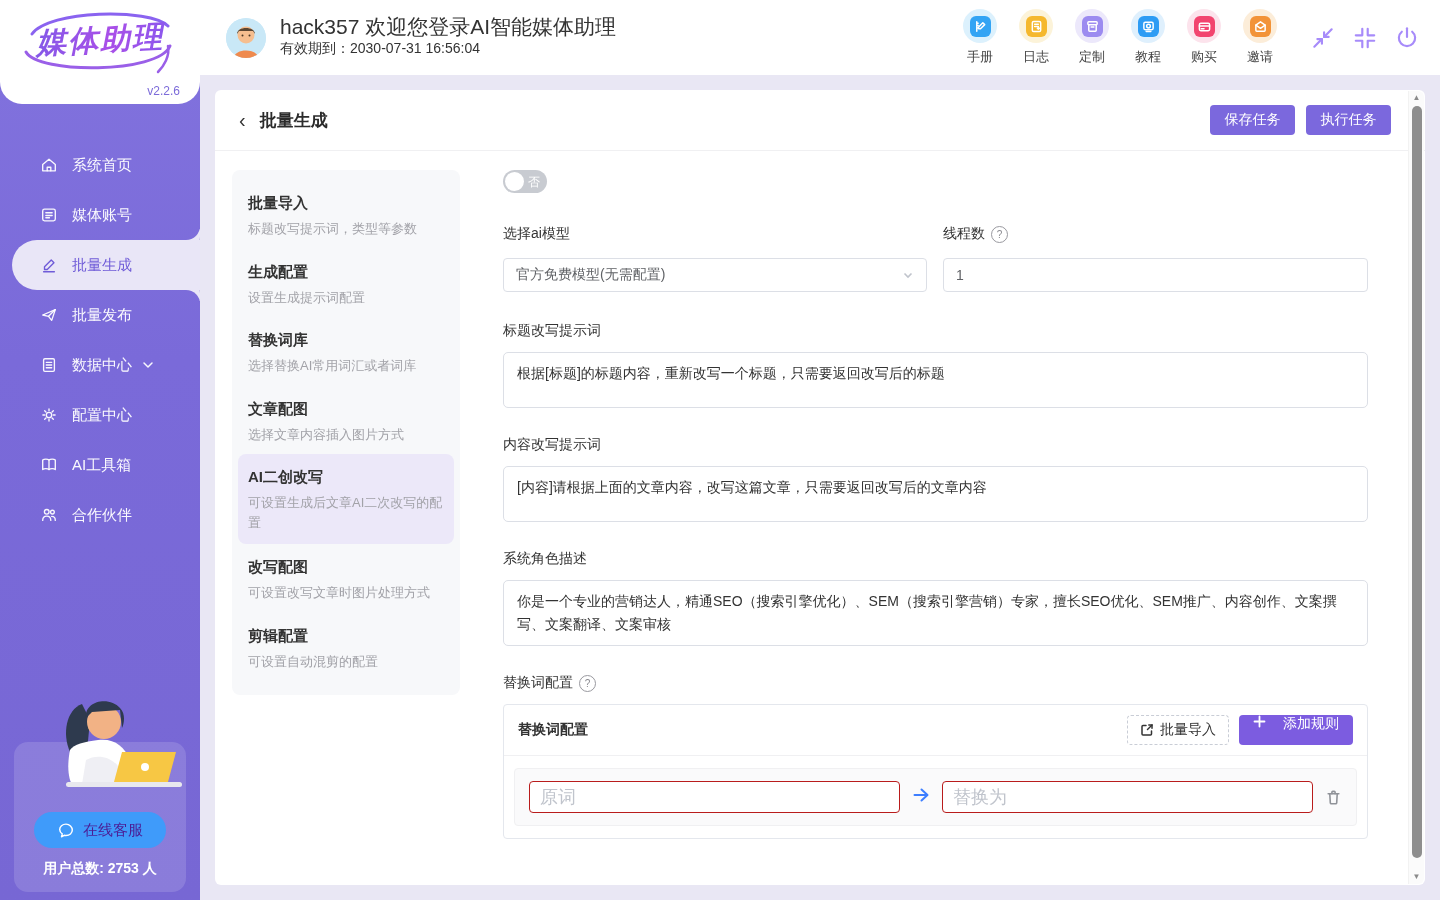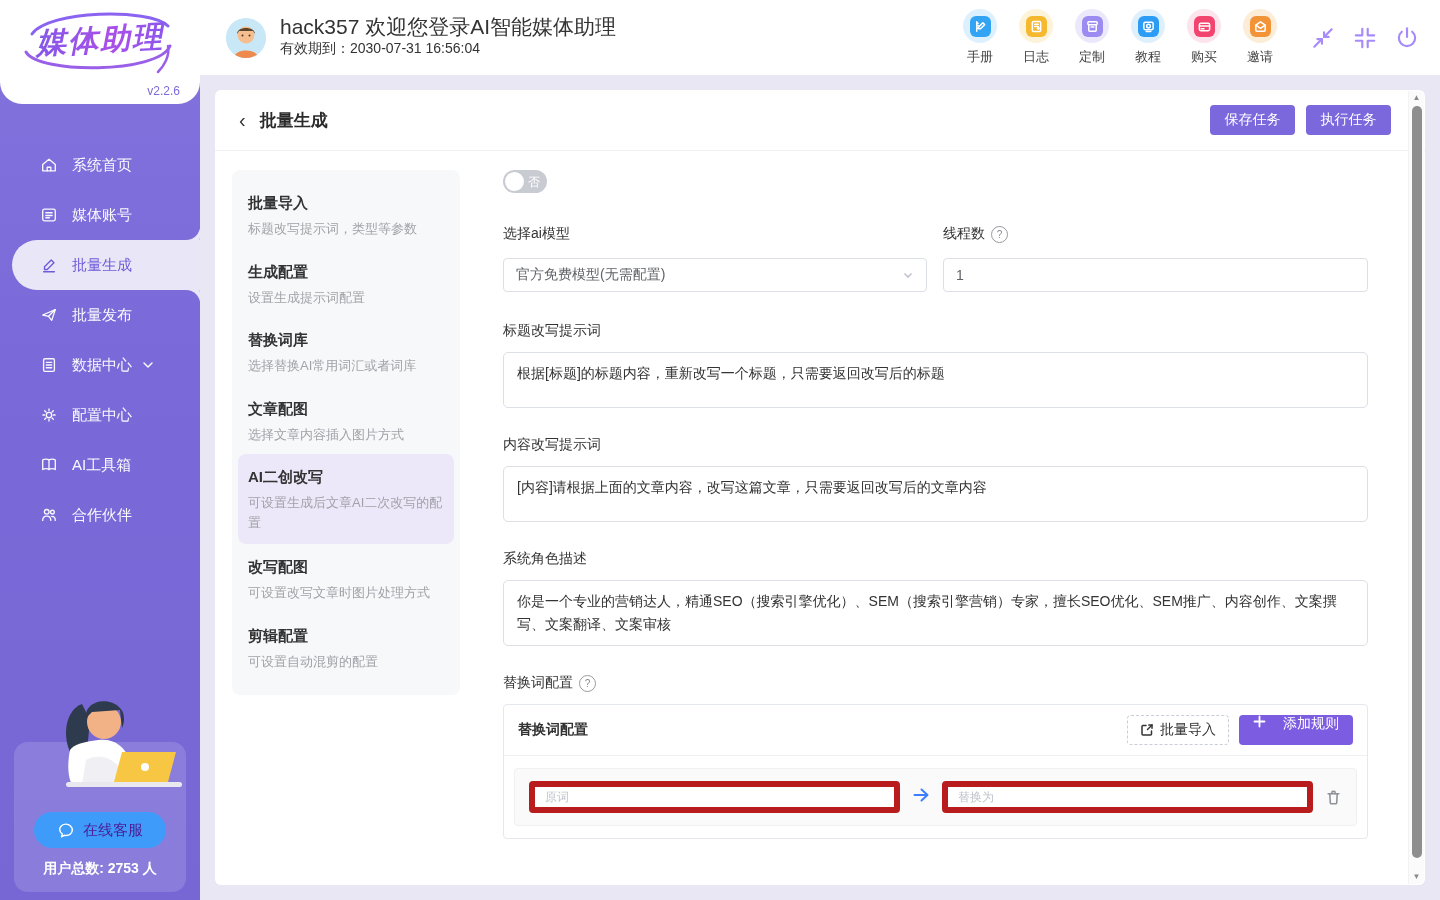--- a/index.html
+++ b/index.html
@@ -100,22 +100,22 @@
   .rc-actions{margin-left:auto;display:flex;gap:10px;}
   .btn-dashed{border:1px dashed #C9CDD6;background:#fff;border-radius:4px;height:30px;padding:0 12px;
     font-size:14px;color:#333;display:flex;align-items:center;gap:6px;cursor:pointer;font-family:Liberation Mono, monospace;}
   .btn-dashed svg{stroke:#333;fill:none;stroke-width:1.5;stroke-linecap:round;}
   .btn-primary{border:none;background:#7C5CE0;border-radius:4px;height:30px;padding:0 14px;font-size:14px;
     color:#fff;display:flex;align-items:flex-start;gap:17px;cursor:pointer;font-family:inherit;}
   .btn-primary svg{stroke:#fff;fill:none;stroke-width:1.8;stroke-linecap:round;}
   .rc-body{padding:12px 10px;}
   .rule-row{background:#FAFAFB;border:1px solid #F0F0F2;border-radius:4px;padding:12px 14px;
     display:flex;align-items:center;gap:12px;}
-  .rule-input{flex:1;height:32px;border:6px solid #b91c1c;border-radius:4px;padding:0 10px;
-    font-size:12px;color:#606266;font-family:inherit;background:#fff;outline:none;box-sizing:border-box;}
+  .rule-input{flex:1;height:32px;border:1px solid #b91c1c;border-radius:4px;padding:0 10px;
+    font-size:18px;color:#606266;font-family:inherit;background:#fff;outline:none;box-sizing:border-box;}
   .rule-input::placeholder{color:#C0C4CC;}
   .arrow-icon svg{stroke:#3D7EFF;fill:none;stroke-width:2;stroke-linecap:round;stroke-linejoin:round;}
   .trash-icon{cursor:pointer;display:flex;}
   .trash-icon svg{stroke:#909399;fill:none;stroke-width:1.5;stroke-linecap:round;}
 
   .vscroll{position:absolute;right:1px;top:1px;bottom:1px;width:15px;background:#FBFBFB;
     border-left:1px solid #F2F2F2;border-radius:0 6px 6px 0;}
   .vs-arrow{position:absolute;left:0;width:15px;height:14px;color:#8a8a8a;font-size:8px;text-align:center;line-height:14px;}
   .vs-up{top:0;} .vs-down{bottom:0;}
   .vs-thumb{position:absolute;left:2.5px;top:15px;bottom:26px;width:10px;background:#8E8E8E;border-radius:6px;cursor:pointer;}

